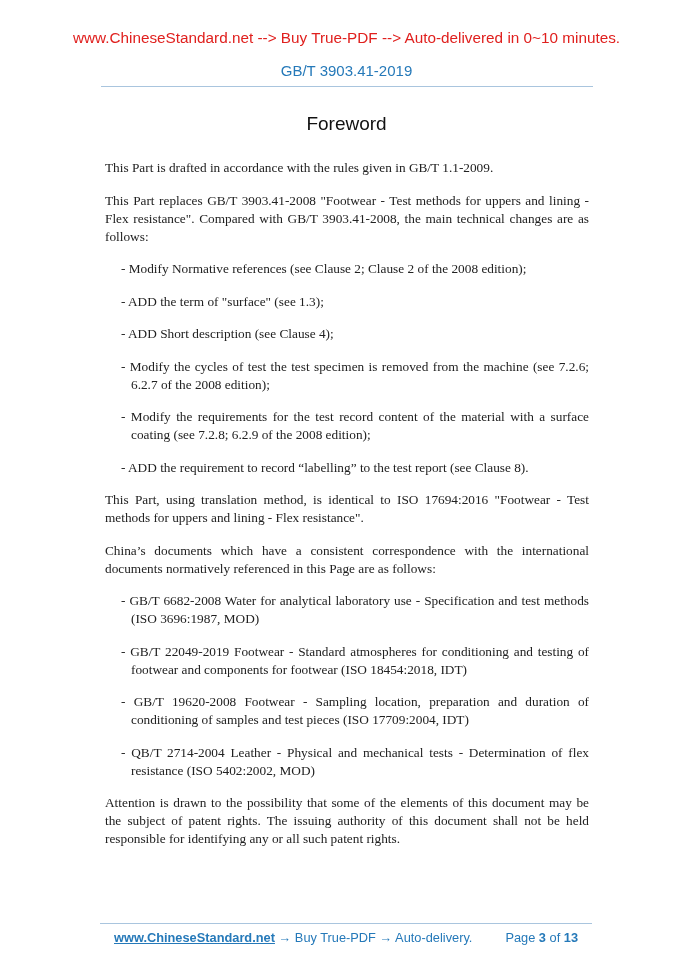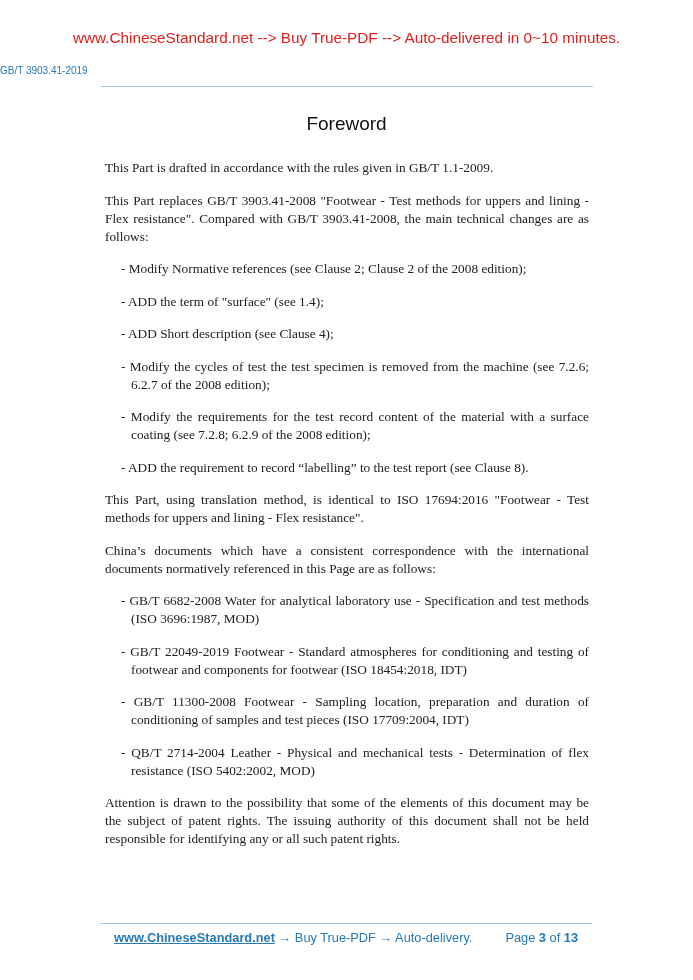--- a/index.html
+++ b/index.html
@@ -25,22 +25,23 @@
     margin-top: 20px;
   }
   .banner {
     text-align: center;
     color: var(--red);
     font-size: 15.3px;
     line-height: 18px;
     white-space: nowrap;
   }
   .doccode {
+    text-align: center;
     color: var(--blue);
-    font-size: 10px;
+    font-size: 15px;
     line-height: 13px;
     margin-top: 17px;
   }
   .rule-top {
     width: 492px;
     margin: 9px auto 0 auto;
     border: none;
     border-top: 1px solid var(--line);
     height: 0;
   }
@@ -114,35 +115,35 @@
   <h1 class="title">Foreword</h1>
 
   <div class="content">
 
     <p>This Part is drafted in accordance with the rules given in GB/T 1.1-2009.</p>
 
     <p>This Part replaces GB/T 3903.41-2008 "Footwear - Test methods for uppers and lining - Flex resistance". Compared with GB/T 3903.41-2008, the main technical changes are as follows:</p>
 
     <ul>
         <li>- Modify Normative references (see Clause 2; Clause 2 of the 2008 edition);</li>
-        <li>- ADD the term of "surface" (see 1.4);</li>
+        <li>- ADD the term of "surface" (see 1.3);</li>
         <li>- ADD Short description (see Clause 4);</li>
         <li>- Modify the cycles of test the test specimen is removed from the machine (see 7.2.6; 6.2.7 of the 2008 edition);</li>
         <li>- Modify the requirements for the test record content of the material with a surface coating (see 7.2.8; 6.2.9 of the 2008 edition);</li>
         <li>- ADD the requirement to record “labelling” to the test report (see Clause 8).</li>
       </ul>
 
     <p>This Part, using translation method, is identical to ISO 17694:2016 "Footwear - Test methods for uppers and lining - Flex resistance".</p>
 
     <p>China’s documents which have a consistent correspondence with the international documents normatively referenced in this Page are as follows:</p>
 
     <ul>
         <li>- GB/T 6682-2008 Water for analytical laboratory use - Specification and test methods (ISO 3696:1987, MOD)</li>
         <li>- GB/T 22049-2019 Footwear - Standard atmospheres for conditioning and testing of footwear and components for footwear (ISO 18454:2018, IDT)</li>
-        <li>- GB/T 11300-2008 Footwear - Sampling location, preparation and duration of conditioning of samples and test pieces (ISO 17709:2004, IDT)</li>
+        <li>- GB/T 19620-2008 Footwear - Sampling location, preparation and duration of conditioning of samples and test pieces (ISO 17709:2004, IDT)</li>
         <li>- QB/T 2714-2004 Leather - Physical and mechanical tests - Determination of flex resistance (ISO 5402:2002, MOD)</li>
       </ul>
 
     <p>Attention is drawn to the possibility that some of the elements of this document may be the subject of patent rights. The issuing authority of this document shall not be held responsible for identifying any or all such patent rights.</p>
 
   </div>
 
   <div class="footer">
     <div class="footer-row">
       <span>

